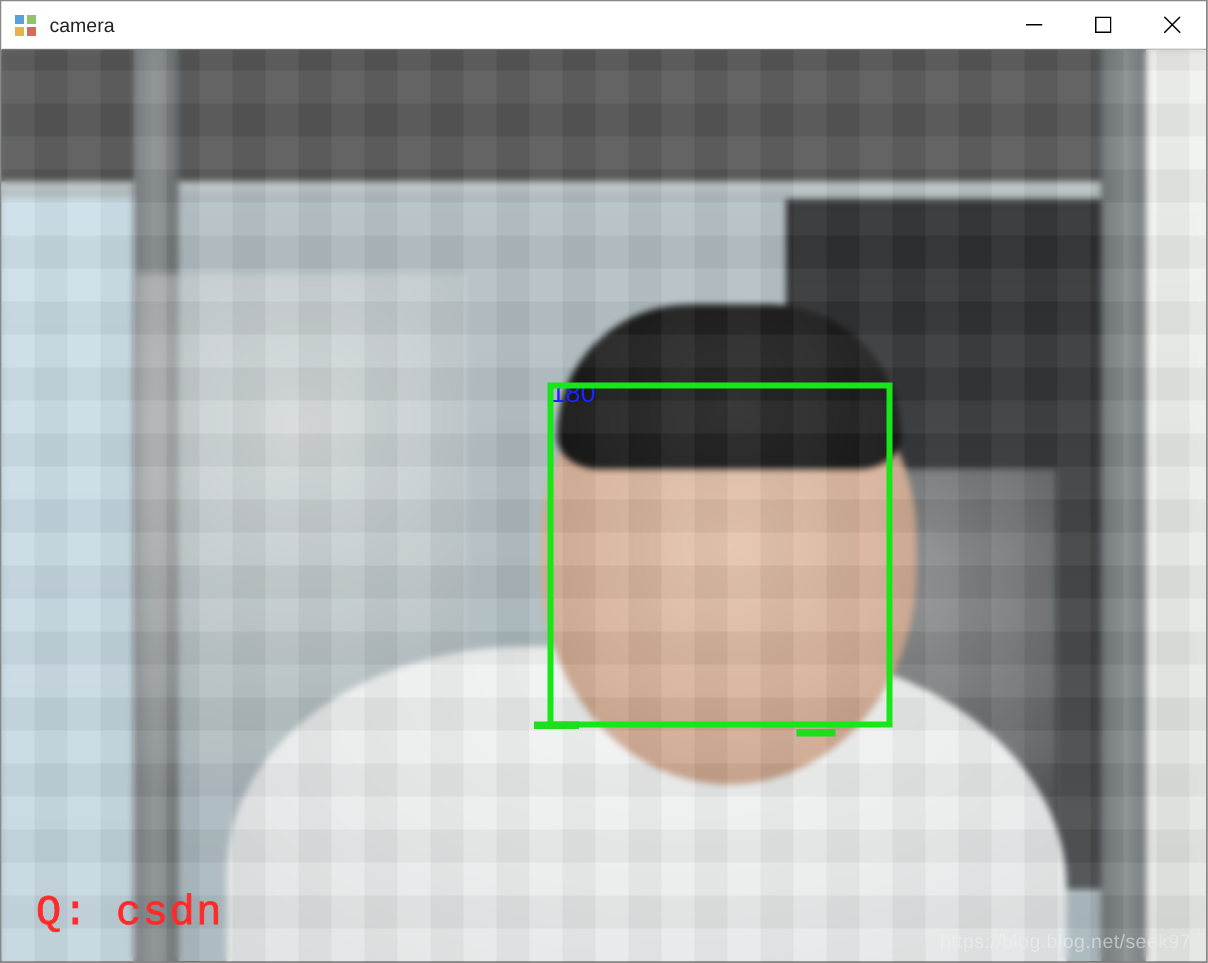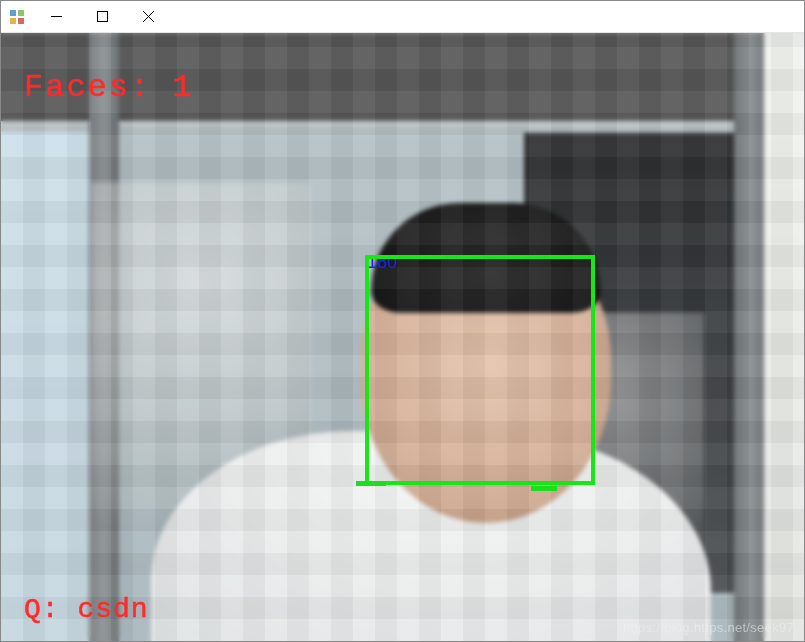--- a/index.html
+++ b/index.html
@@ -209,20 +209,21 @@
 <div class="window">
   <div class="titlebar">
     <span class="app-icon">
       <svg viewBox="0 0 16 16" width="16" height="16">
         <rect x="1" y="1" width="6" height="6" fill="#5aa0d8"></rect>
         <rect x="9" y="1" width="6" height="6" fill="#8fc46b"></rect>
         <rect x="1" y="9" width="6" height="6" fill="#e8b24b"></rect>
         <rect x="9" y="9" width="6" height="6" fill="#d86a5a"></rect>
       </svg>
     </span>
+    <span class="title">camera</span>
     <div class="win-controls">
       <div class="win-btn">
         <svg viewBox="0 0 11 11">
             <line x1="0" y1="5.5" x2="11" y2="5.5" stroke="#000" stroke-width="1"></line>
           </svg>
       </div>
       <div class="win-btn">
         <svg viewBox="0 0 11 11">
             <rect x="0.5" y="0.5" width="10" height="10" fill="none" stroke="#000" stroke-width="1"></rect>
           </svg>
@@ -245,26 +246,23 @@
       <div class="dark-cabinet"></div>
       <div class="side-figure-left"></div>
       <div class="side-figure-right"></div>
       <div class="shirt"></div>
       <div class="neck"></div>
       <div class="head"></div>
       <div class="hair"></div>
       <div class="pixel-overlay"></div>
     </div>
 
-    <div class="overlay-text faces-label">
-      <span>Faces: </span><span>1</span>
-    </div>
 
     <div class="face-id face-id-main">180</div>
     <div class="face-box face-box-main"></div>
     <div class="chin-frag"></div>
     <div class="chin-frag2"></div>
 
     <div class="overlay-text help-q">Q: csdn</div>
 
-    <div class="watermark">https://blog.https.net/seek97</div>
+    <div class="watermark">https://blog.blog.net/seek97</div>
   </div>
 </div>
 
 </body></html>

